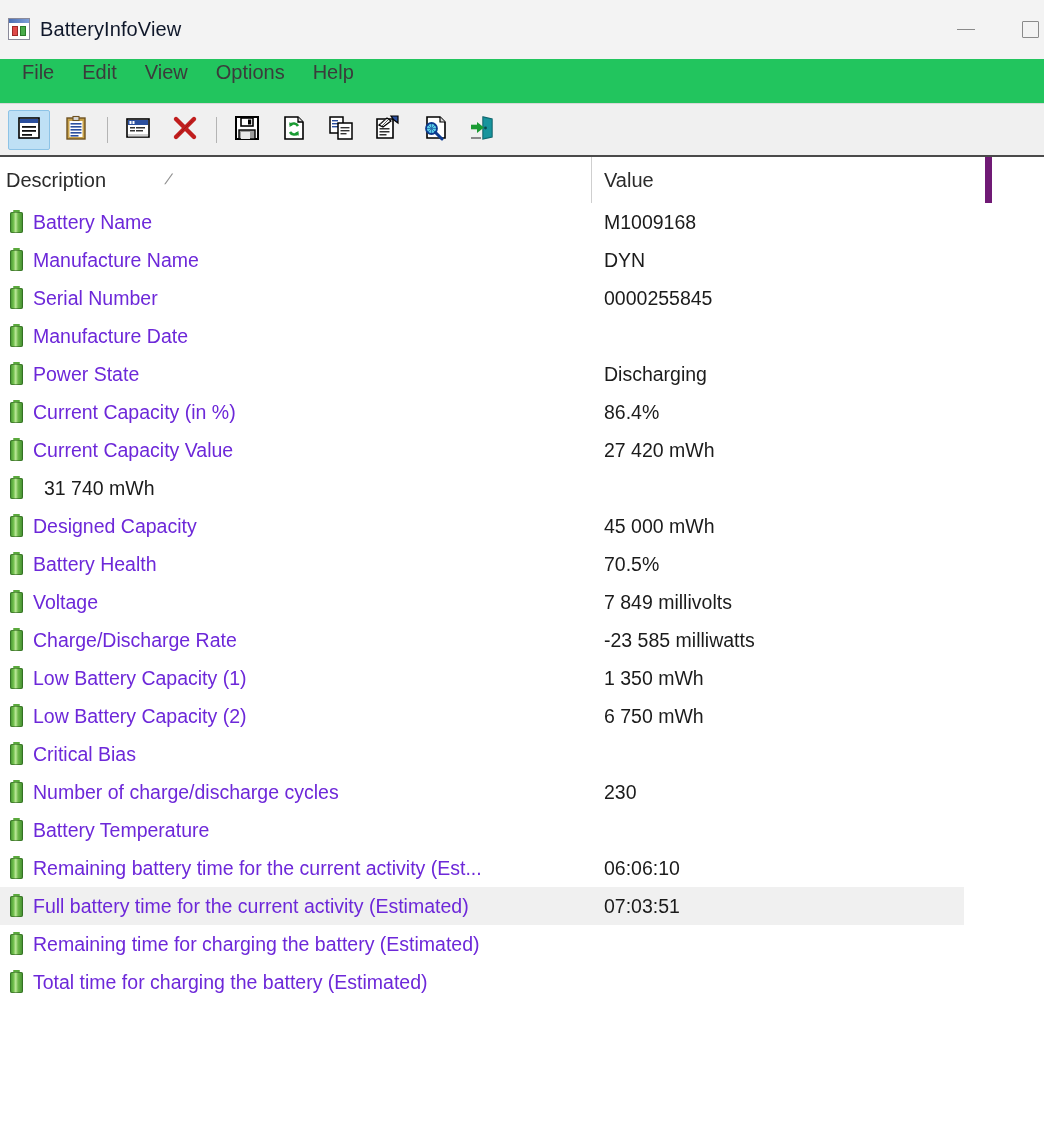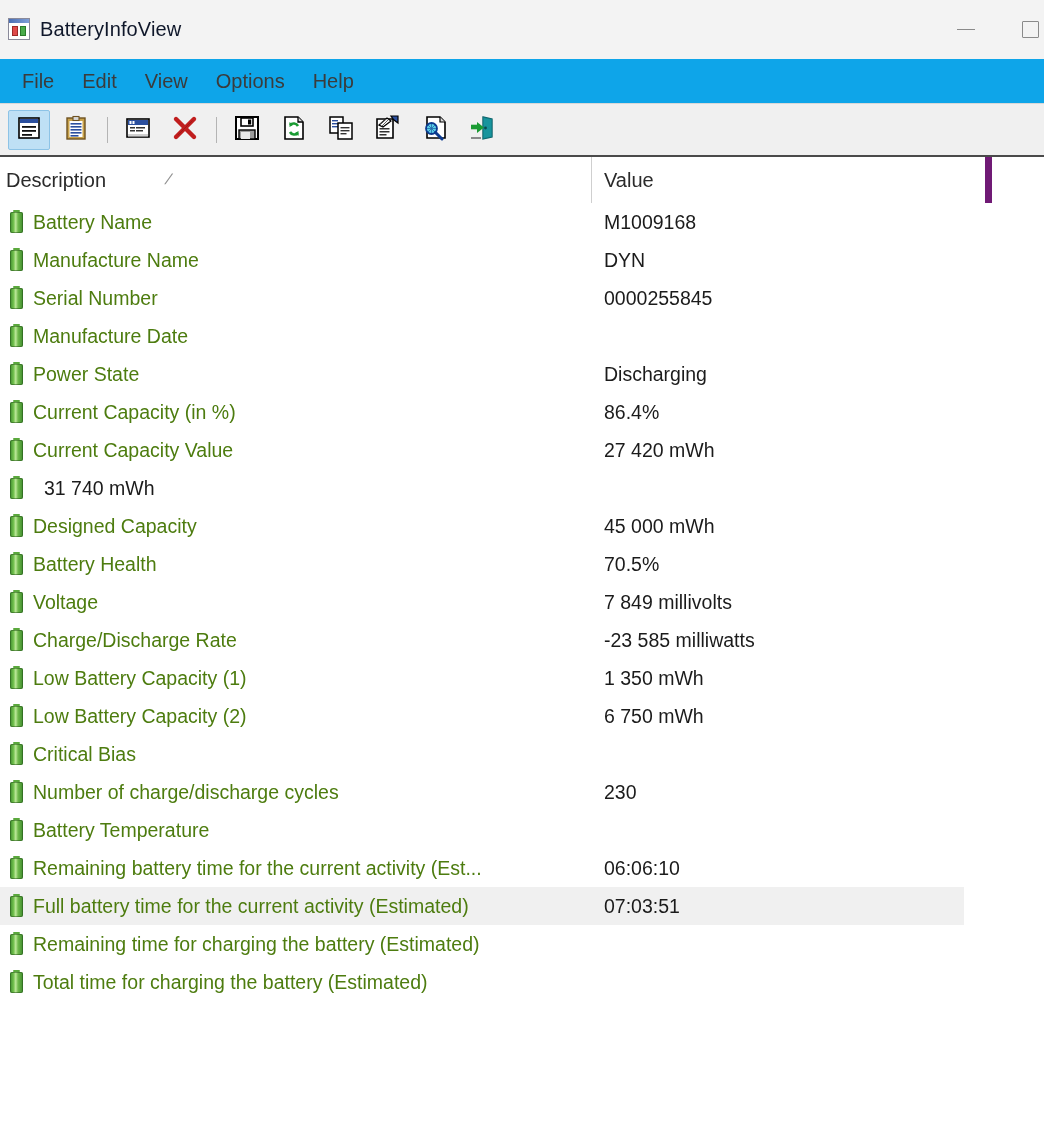--- a/index.html
+++ b/index.html
@@ -91,23 +91,23 @@
     width: 17px;
     height: 17px;
     border: 1.6px solid #8a8a8a;
     box-sizing: border-box;
     border-radius: 1px;
   }
 
   
   .menubar {
     height: 44px;
-    background: #0ea5e9;
-    display: flex;
-    align-items: center;
+    background: #22c55e;
+    display: flex;
+    align-items: flex-start;
     padding-left: 8px;
     box-sizing: border-box;
   }
   .menu-item {
     font-size: 20px;
     color: #3b3b3b;
     padding: 2px 14px;
     cursor: default;
   }
 
@@ -210,21 +210,21 @@
     left: 3px;
     top: -2px;
     width: 7px;
     height: 2px;
     background: #5aa83c;
     border-radius: 1px;
   }
   .cell-desc {
     width: 560px;
     font-size: 19.5px;
-    color: #4d7c0f;
+    color: #6d28d9;
     white-space: nowrap;
     overflow: hidden;
     flex: 0 0 auto;
   }
   .cell-val {
     padding-left: 11px;
     font-size: 19.5px;
     color: #1b1b1b;
     white-space: nowrap;
     flex: 0 0 auto;

